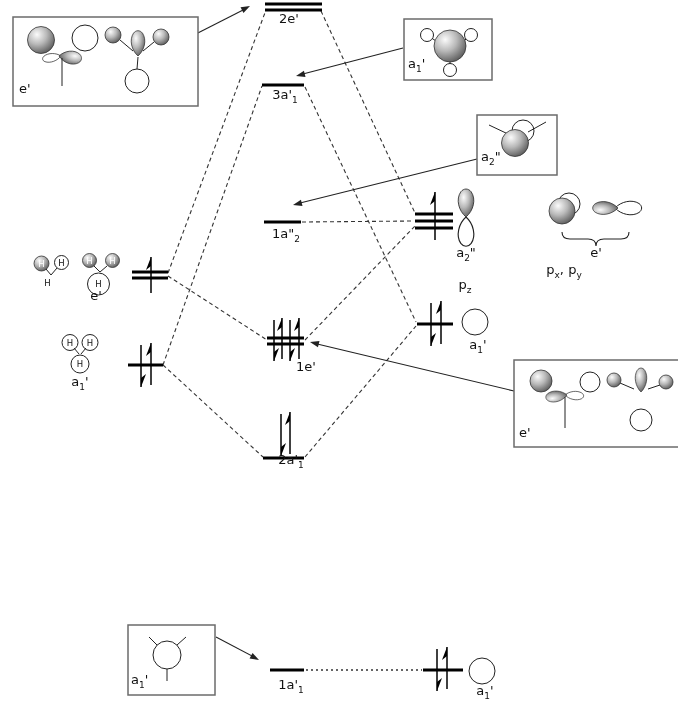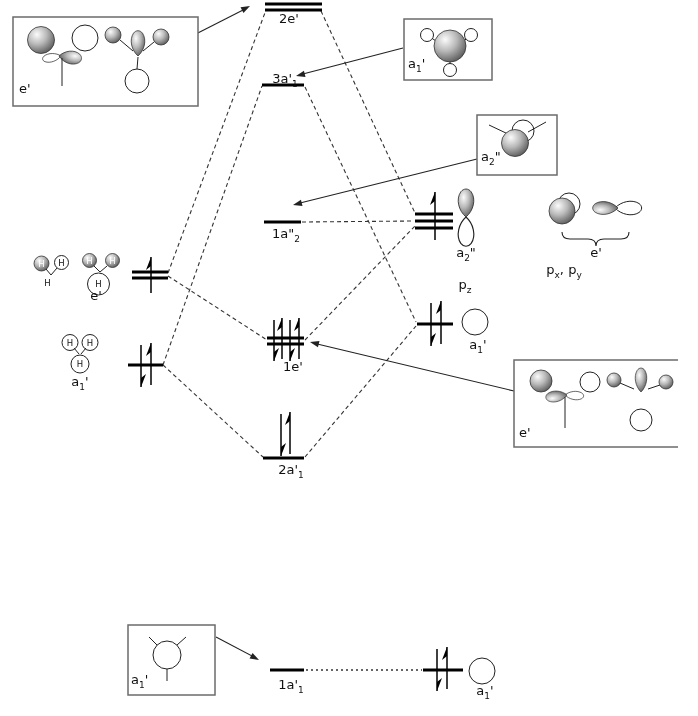--- a/index.html
+++ b/index.html
@@ -234,24 +234,24 @@
   </g>
   <g>
     <circle class="op" cx="475" cy="322" r="13"></circle>
   </g>
   <g>
     <circle class="op" cx="482" cy="671" r="13"></circle>
   </g>
 </svg>
 
 <div class="lbl c" style="left:289px;top:12px"><span>2e'</span><sub></sub></div>
-<div class="lbl c" style="left:285px;top:72px"><span>3a'</span><sub>1</sub></div>
+<div class="lbl c" style="left:285px;top:88px"><span>3a'</span><sub>1</sub></div>
 <div class="lbl c" style="left:286px;top:227px"><span>1a"</span><sub>2</sub></div>
-<div class="lbl c" style="left:293px;top:360px"><span>1e'</span><sub></sub></div>
-<div class="lbl c" style="left:291px;top:463px"><span>2a'</span><sub>1</sub></div>
+<div class="lbl c" style="left:306px;top:360px"><span>1e'</span><sub></sub></div>
+<div class="lbl c" style="left:291px;top:453px"><span>2a'</span><sub>1</sub></div>
 <div class="lbl c" style="left:291px;top:678px"><span>1a'</span><sub>1</sub></div>
 
 <div class="lbl c" style="left:96px;top:289px"><span>e'</span></div>
 <div class="lbl c" style="left:80px;top:375px"><span>a</span><sub>1</sub><span>'</span></div>
 
 <div class="lbl c" style="left:466px;top:246px"><span>a</span><sub>2</sub><span>"</span></div>
 <div class="lbl c" style="left:465px;top:278px"><span>p</span><sub>z</sub></div>
 <div class="lbl c" style="left:596px;top:246px"><span>e'</span></div>
 <div class="lbl c" style="left:564px;top:263px"><span>p</span><sub>x</sub><span>, p</span><sub>y</sub></div>
 <div class="lbl c" style="left:478px;top:338px"><span>a</span><sub>1</sub><span>'</span></div>

